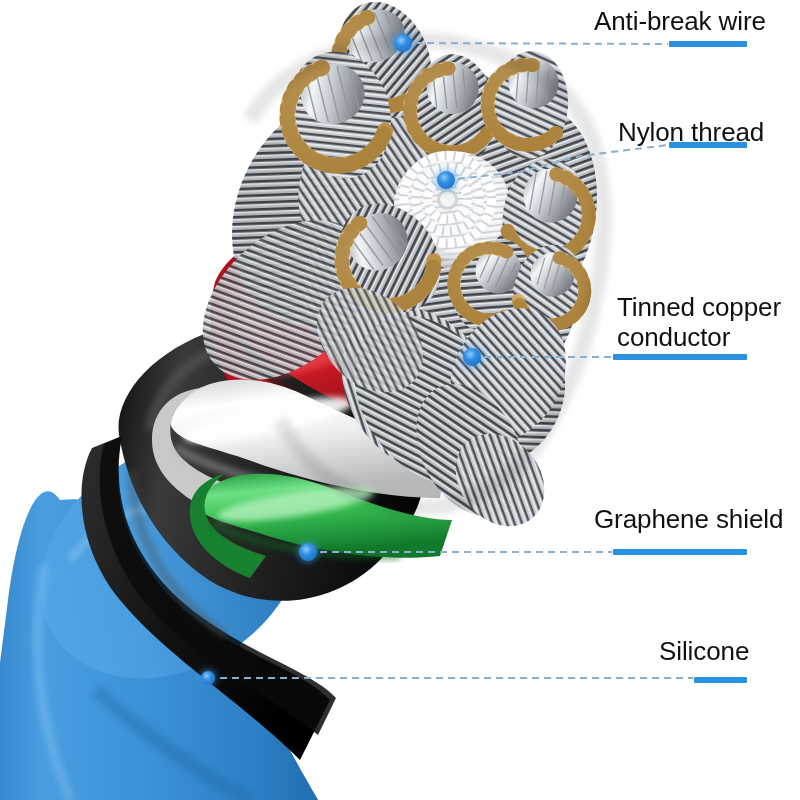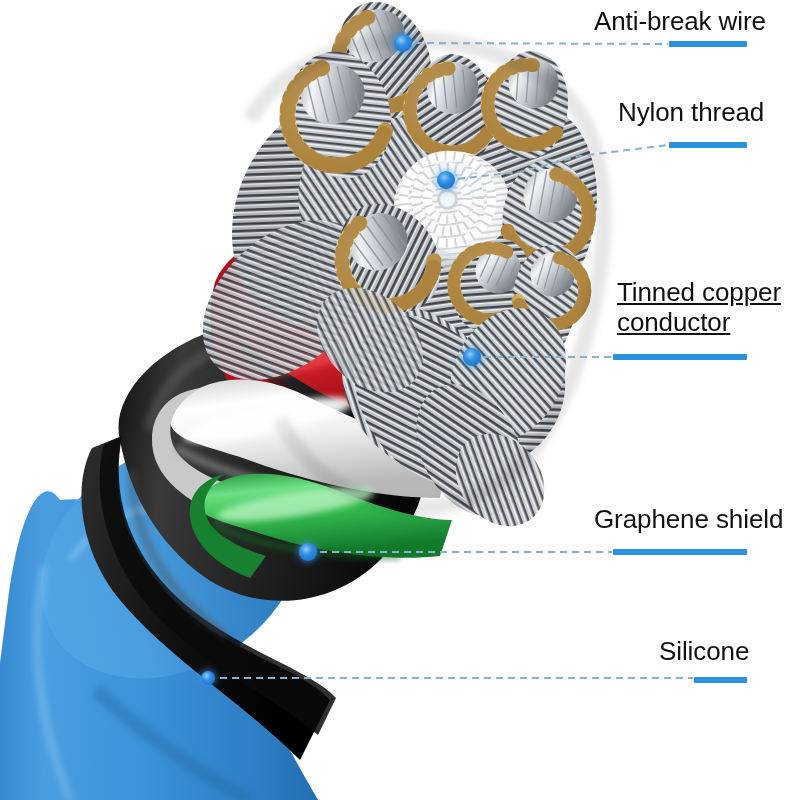--- a/index.html
+++ b/index.html
@@ -412,23 +412,23 @@
         <circle cx="446" cy="180" r="9" fill="url(#gDot)" filter="url(#dotGlow)"></circle>
         <circle cx="472" cy="357" r="9" fill="url(#gDot)" filter="url(#dotGlow)"></circle>
         <circle cx="308" cy="552" r="9" fill="url(#gDot)" filter="url(#dotGlow)"></circle>
         <circle cx="208" cy="678" r="7" fill="url(#gDot)" filter="url(#dotGlow)"></circle>
       </g>
   </svg>
 
   <div id="labels">
       <div class="callout-label" style="left: 594px; top: 6px;">Anti-break wire</div>
       <div class="accent-bar" style="left: 669px; top: 41px; width: 78px; background: rgb(42, 144, 224);"></div>
-      <div class="callout-label" style="left: 618px; top: 97px;">Nylon thread</div>
+      <div class="callout-label" style="left: 618px; top: 117px;">Nylon thread</div>
       <div class="accent-bar" style="left: 669px; top: 142px; width: 78px; background: rgb(42, 144, 224);"></div>
-      <div class="callout-label" style="left: 617px; top: 277px; text-decoration: underline;">Tinned copper
+      <div class="callout-label" style="left: 617px; top: 292px;">Tinned copper
 conductor</div>
       <div class="accent-bar" style="left: 613px; top: 354px; width: 134px; background: rgb(42, 144, 224);"></div>
       <div class="callout-label" style="left: 594px; top: 504px; text-align: right;">Graphene shield</div>
       <div class="accent-bar" style="left: 613px; top: 549px; width: 134px; background: rgb(42, 144, 224);"></div>
       <div class="callout-label" style="left: 659px; top: 636px;">Silicone</div>
       <div class="accent-bar" style="left: 694px; top: 677px; width: 53px; background: rgb(42, 144, 224);"></div>
     </div>
 
 </div>
 

